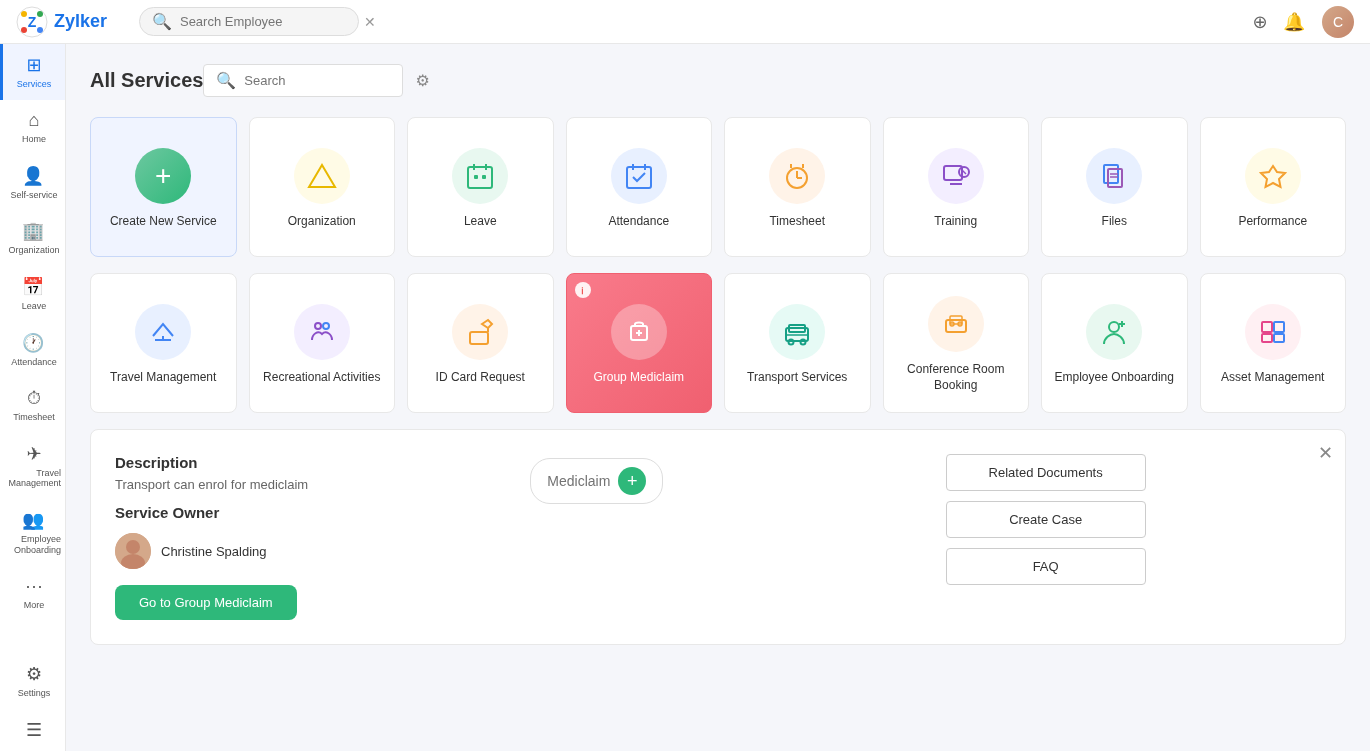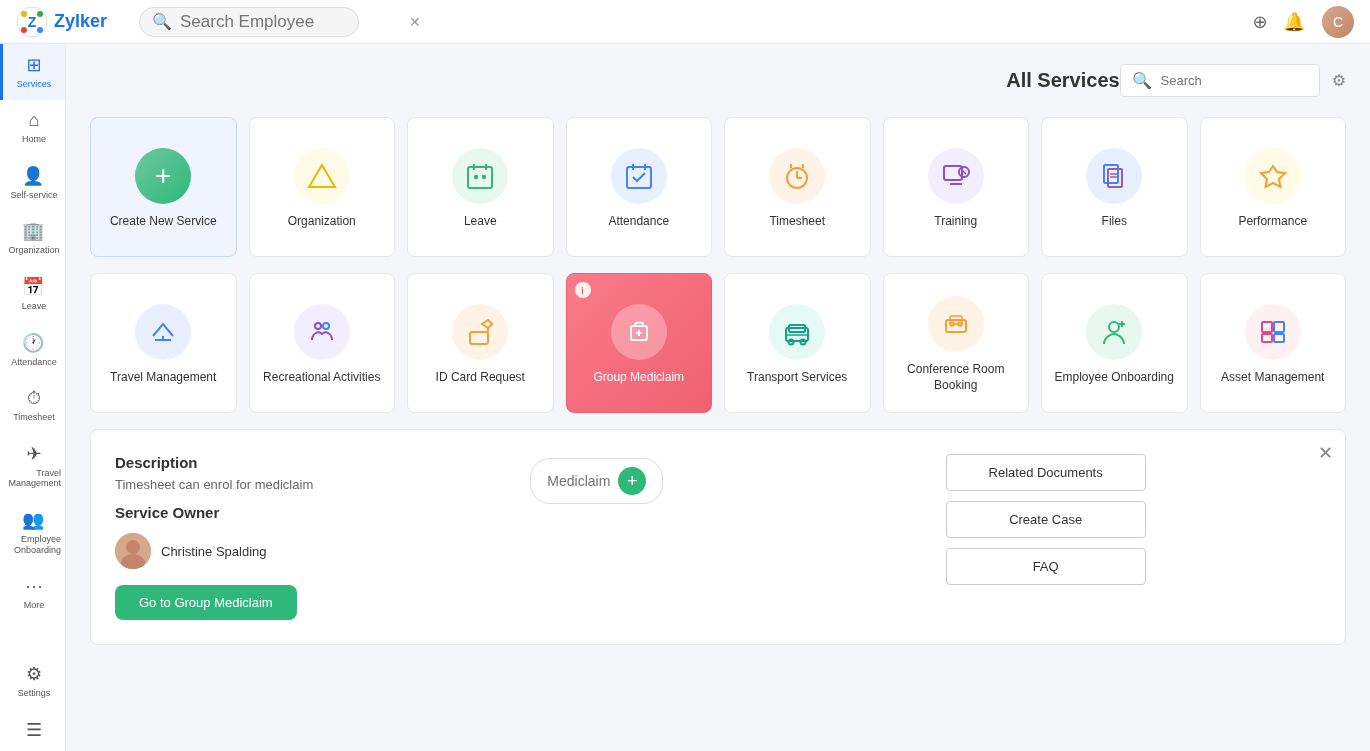--- a/index.html
+++ b/index.html
@@ -3,40 +3,40 @@
   <meta charset="utf-8">
   <style>
     * { box-sizing: border-box; margin: 0; padding: 0; }
     body { font-family: -apple-system, BlinkMacSystemFont, 'Segoe UI', sans-serif; background: #f5f6fa; display: flex; height: 751px; overflow: hidden; }
 
     
     .topbar { position: fixed; top: 0; left: 0; right: 0; height: 44px; background: #fff; border-bottom: 1px solid #e8e8e8; display: flex; align-items: center; padding: 0 16px; z-index: 100; gap: 12px; }
     .logo { display: flex; align-items: center; gap: 6px; font-weight: 700; font-size: 18px; color: #1a73e8; margin-right: 20px; }
     .logo-icon { width: 32px; height: 32px; }
     .search-employee { display: flex; align-items: center; background: #f5f5f5; border: 1px solid #ddd; border-radius: 20px; padding: 4px 12px; gap: 8px; width: 220px; }
-    .search-employee input { border: none; background: transparent; font-size: 17px; outline: none; color: #0369a1; flex: 1; }
+    .search-employee input { border: none; background: transparent; font-size: 13px; outline: none; color: #0369a1; flex: 1; }
     .search-employee .clear-icon { color: #999; cursor: pointer; font-size: 14px; }
     .topbar-right { margin-left: auto; display: flex; align-items: center; gap: 16px; }
     .topbar-icon { font-size: 18px; color: #666; cursor: pointer; }
     .avatar { width: 32px; height: 32px; border-radius: 50%; background: linear-gradient(135deg, #d4a88a, #c4856a); overflow: hidden; cursor: pointer; display: flex; align-items: center; justify-content: center; font-size: 14px; color: #fff; }
 
     
     .sidebar { width: 66px; background: #fff; border-right: 1px solid #e8e8e8; display: flex; flex-direction: column; align-items: center; padding-top: 44px; position: fixed; top: 0; left: 0; bottom: 0; z-index: 99; }
     .sidebar-item { display: flex; flex-direction: column; align-items: center; justify-content: center; width: 100%; padding: 10px 4px; cursor: pointer; gap: 3px; color: #555; font-size: 10px; border-left: 3px solid transparent; }
     .sidebar-item.active { color: #1a73e8; border-left-color: #1a73e8; background: #f0f4ff; }
     .sidebar-icon { font-size: 18px; }
     .sidebar-label { font-size: 9px; text-align: right; line-height: 1.2; }
     .sidebar-bottom { margin-top: auto; }
 
     
     .main { margin-left: 66px; margin-top: 44px; flex: 1; overflow-y: auto; }
     .content { padding: 20px 24px; }
 
     
-    .page-header { display: flex; align-items: center; justify-content: flex-end; margin-bottom: 20px; }
+    .page-header { display: flex; align-items: center; justify-content: flex-start; margin-bottom: 20px; }
     .page-title { font-size: 20px; font-weight: 600; color: #333; }
     .header-right { display: flex; align-items: center; gap: 12px; }
     .header-search { display: flex; align-items: center; background: #fff; border: 1px solid #ddd; border-radius: 4px; padding: 6px 12px; gap: 8px; width: 200px; }
     .header-search input { border: none; background: transparent; outline: none; font-size: 13px; color: #555; flex: 1; }
     .gear-icon { color: #888; cursor: pointer; font-size: 16px; }
 
     
     .services-grid { display: grid; grid-template-columns: repeat(8, 1fr); gap: 12px; margin-bottom: 16px; }
     .service-card { background: #fff; border: 1px solid #e8e8e8; border-radius: 8px; display: flex; flex-direction: column; align-items: center; justify-content: center; padding: 20px 12px 16px; cursor: pointer; min-height: 140px; transition: box-shadow 0.2s; }
     .service-card.active { background: linear-gradient(135deg, #f97b8b, #f06070); border-color: #f06070; color: #fff; }
@@ -356,21 +356,21 @@
       </div>
     </div>
 
     <div class="detail-panel">
       <button class="close-btn">✕</button>
       <div class="detail-grid">
 
         <div>
           <div>
             <div class="detail-section-title">Description</div>
-            <p class="detail-desc">Timesheet can enrol for mediclaim</p>
+            <p class="detail-desc">Transport can enrol for mediclaim</p>
           </div>
           <div class="owner-section">
             <div class="detail-section-title">Service Owner</div>
             <div class="service-owner-row">
               <div class="owner-avatar">
                 <svg width="36" height="36" viewBox="0 0 36 36">
                     <circle cx="18" cy="18" r="18" fill="#d4a88a"></circle>
                     <circle cx="18" cy="14" r="7" fill="#c4856a"></circle>
                     <ellipse cx="18" cy="30" rx="12" ry="9" fill="#c4856a"></ellipse>
                   </svg>

